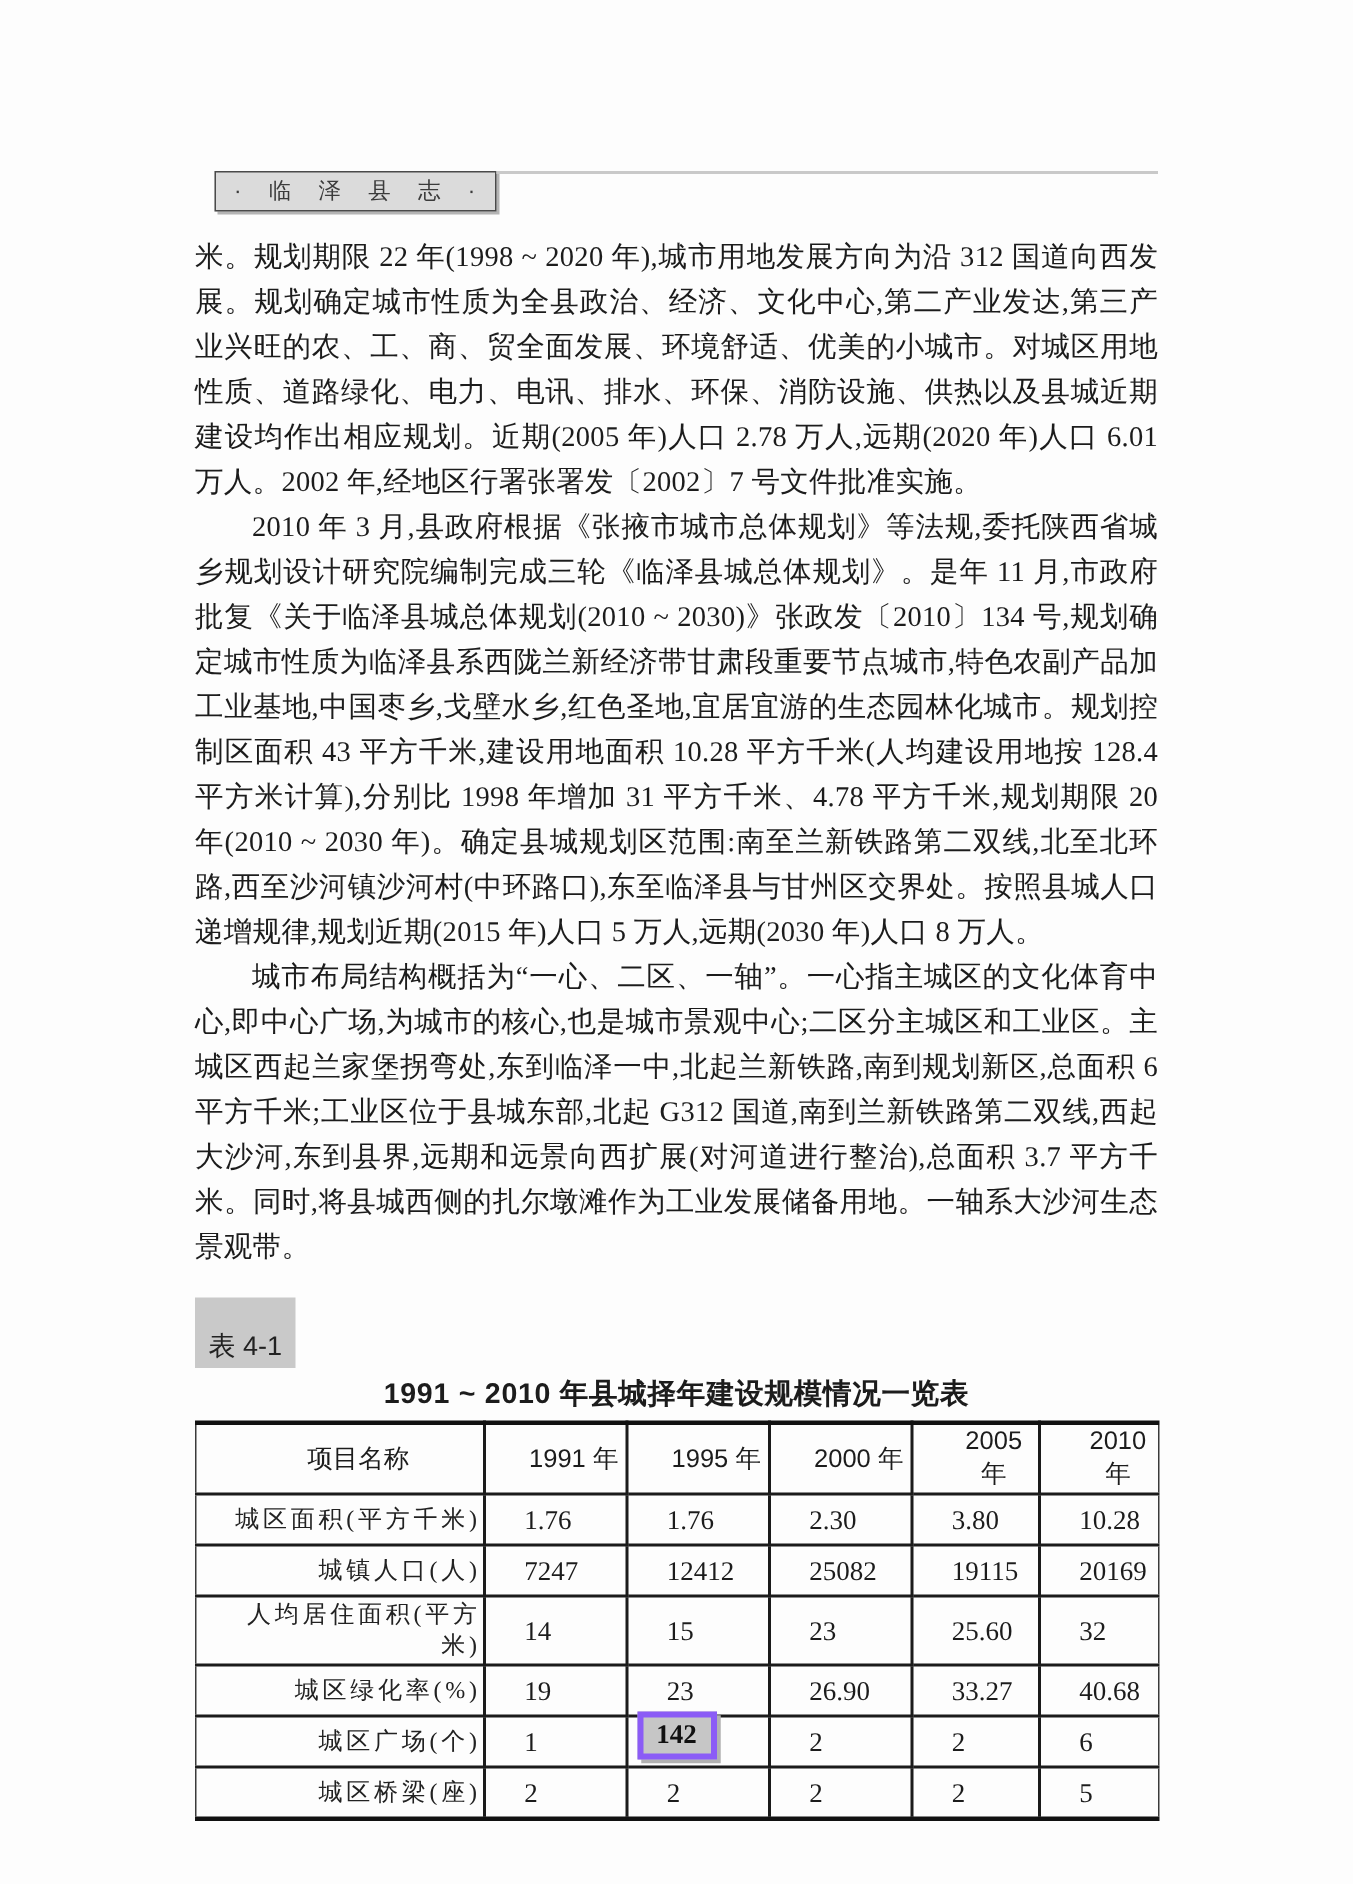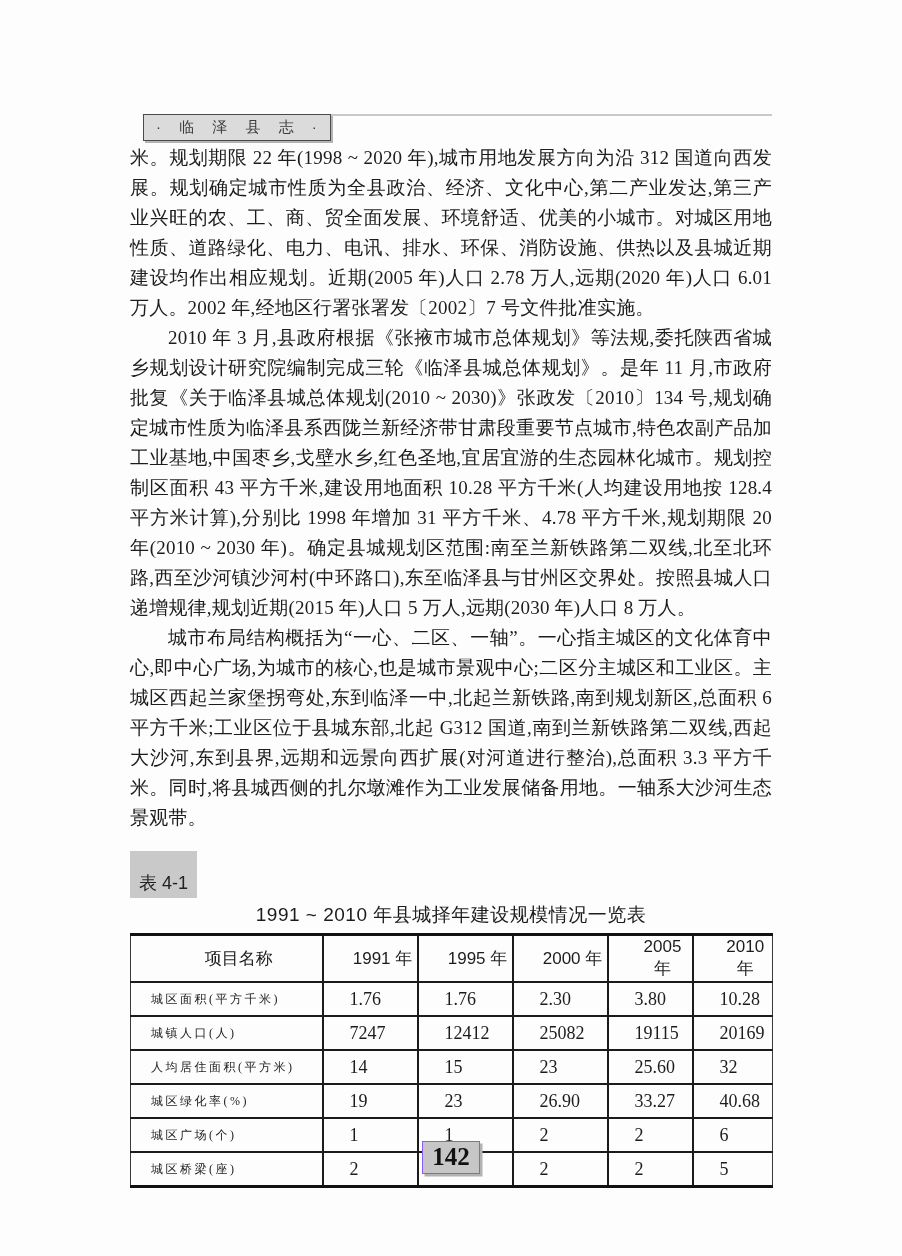--- a/index.html
+++ b/index.html
@@ -29,21 +29,21 @@
     white-space: nowrap;
   }
   .header-rule {
     flex: 1; height: 0;
     border-bottom: 2px solid #c9c9c9;
     margin-bottom: 1px;
   }
 
   
   .content {
-    position: absolute; left: 130px; top: 143px; width: 642px;
+    position: absolute; left: 130px; top: 157px; width: 642px;
   }
   .para {
     margin: 0;
     font-size: 19px; line-height: 30px;
     text-align: justify;
     text-indent: 2em;
     letter-spacing: 0.2px;
   }
   .para.no-indent { text-indent: 0; }
   .heading {
@@ -60,21 +60,21 @@
     margin-top: 18px;
     background: #c9c9c9;
     color: #222;
     font-size: 18px;
     font-family: "Liberation Sans", "DejaVu Sans", sans-serif;
     padding: 20px 9px 3px;
   }
   .table-title {
     text-align: center;
     font-size: 19px;
-    font-weight: normal;
+    font-weight: bold;
     font-family: "Liberation Sans", "DejaVu Sans", sans-serif;
     margin: 4px 0 5px;
     letter-spacing: 0.5px;
   }
   table.data {
     border-collapse: collapse;
     width: 642px;
     table-layout: fixed;
     border-top: 3px solid #111;
     border-bottom: 3px solid #111;
@@ -92,57 +92,57 @@
     font-weight: normal;
     font-family: "Liberation Sans", "DejaVu Sans", sans-serif;
     text-align: center;
   }
   table.data td {
     height: 30px;
     font-size: 18px;
     font-family: "Liberation Serif", "DejaVu Serif", serif;
   }
   table.data td.row-label {
-    text-align: left;
+    text-align: right;
     padding-left: 20px;
     letter-spacing: 2.5px;
-    font-size: 12px;
+    font-size: 16px;
     color: #222;
   }
 
   
   .footer {
     position: absolute; left: 0; top: 1141px; width: 902px;
     text-align: center;
   }
   .page-number {
     display: inline-block;
     background: #c6c6c6;
-    border: 1px solid #8b5cf6;
+    border: 4px solid #8b5cf6;
     box-shadow: 2.5px 2.5px 0 #b2b2b2;
     padding: 1px 9px 2px;
     font-weight: bold;
-    font-size: 25px;
+    font-size: 18px;
     color: #111;
   }
 </style>
 </head>
 <body>
 
 <div class="page">
 
   <div class="header">
     <div class="badge">· 临 泽 县 志 ·</div>
     <div class="header-rule"></div>
   </div>
 
   <div class="content">
     <p class="para no-indent">米。规划期限 22 年(1998 ~ 2020 年),城市用地发展方向为沿 312 国道向西发展。规划确定城市性质为全县政治、经济、文化中心,第二产业发达,第三产业兴旺的农、工、商、贸全面发展、环境舒适、优美的小城市。对城区用地性质、道路绿化、电力、电讯、排水、环保、消防设施、供热以及县城近期建设均作出相应规划。近期(2005 年)人口 2.78 万人,远期(2020 年)人口 6.01 万人。2002 年,经地区行署张署发〔2002〕7 号文件批准实施。</p>
     <p class="para">2010 年 3 月,县政府根据《张掖市城市总体规划》等法规,委托陕西省城乡规划设计研究院编制完成三轮《临泽县城总体规划》。是年 11 月,市政府批复《关于临泽县城总体规划(2010 ~ 2030)》张政发〔2010〕134 号,规划确定城市性质为临泽县系西陇兰新经济带甘肃段重要节点城市,特色农副产品加工业基地,中国枣乡,戈壁水乡,红色圣地,宜居宜游的生态园林化城市。规划控制区面积 43 平方千米,建设用地面积 10.28 平方千米(人均建设用地按 128.4 平方米计算),分别比 1998 年增加 31 平方千米、4.78 平方千米,规划期限 20 年(2010 ~ 2030 年)。确定县城规划区范围:南至兰新铁路第二双线,北至北环路,西至沙河镇沙河村(中环路口),东至临泽县与甘州区交界处。按照县城人口递增规律,规划近期(2015 年)人口 5 万人,远期(2030 年)人口 8 万人。</p>
-    <p class="para">城市布局结构概括为“一心、二区、一轴”。一心指主城区的文化体育中心,即中心广场,为城市的核心,也是城市景观中心;二区分主城区和工业区。主城区西起兰家堡拐弯处,东到临泽一中,北起兰新铁路,南到规划新区,总面积 6 平方千米;工业区位于县城东部,北起 G312 国道,南到兰新铁路第二双线,西起大沙河,东到县界,远期和远景向西扩展(对河道进行整治),总面积 3.3 平方千米。同时,将县城西侧的扎尔墩滩作为工业发展储备用地。一轴系大沙河生态景观带。</p>
+    <p class="para">城市布局结构概括为“一心、二区、一轴”。一心指主城区的文化体育中心,即中心广场,为城市的核心,也是城市景观中心;二区分主城区和工业区。主城区西起兰家堡拐弯处,东到临泽一中,北起兰新铁路,南到规划新区,总面积 6 平方千米;工业区位于县城东部,北起 G312 国道,南到兰新铁路第二双线,西起大沙河,东到县界,远期和远景向西扩展(对河道进行整治),总面积 3.7 平方千米。同时,将县城西侧的扎尔墩滩作为工业发展储备用地。一轴系大沙河生态景观带。</p>
 
     <div class="table-label">表 4-1</div>
     <div class="table-title">1991 ~ 2010 年县城择年建设规模情况一览表</div>
 
     <table class="data">
       <colgroup>
         <col style="width:192px">
           <col style="width:95px">
           <col style="width:95px">
         <col style="width:95px">

